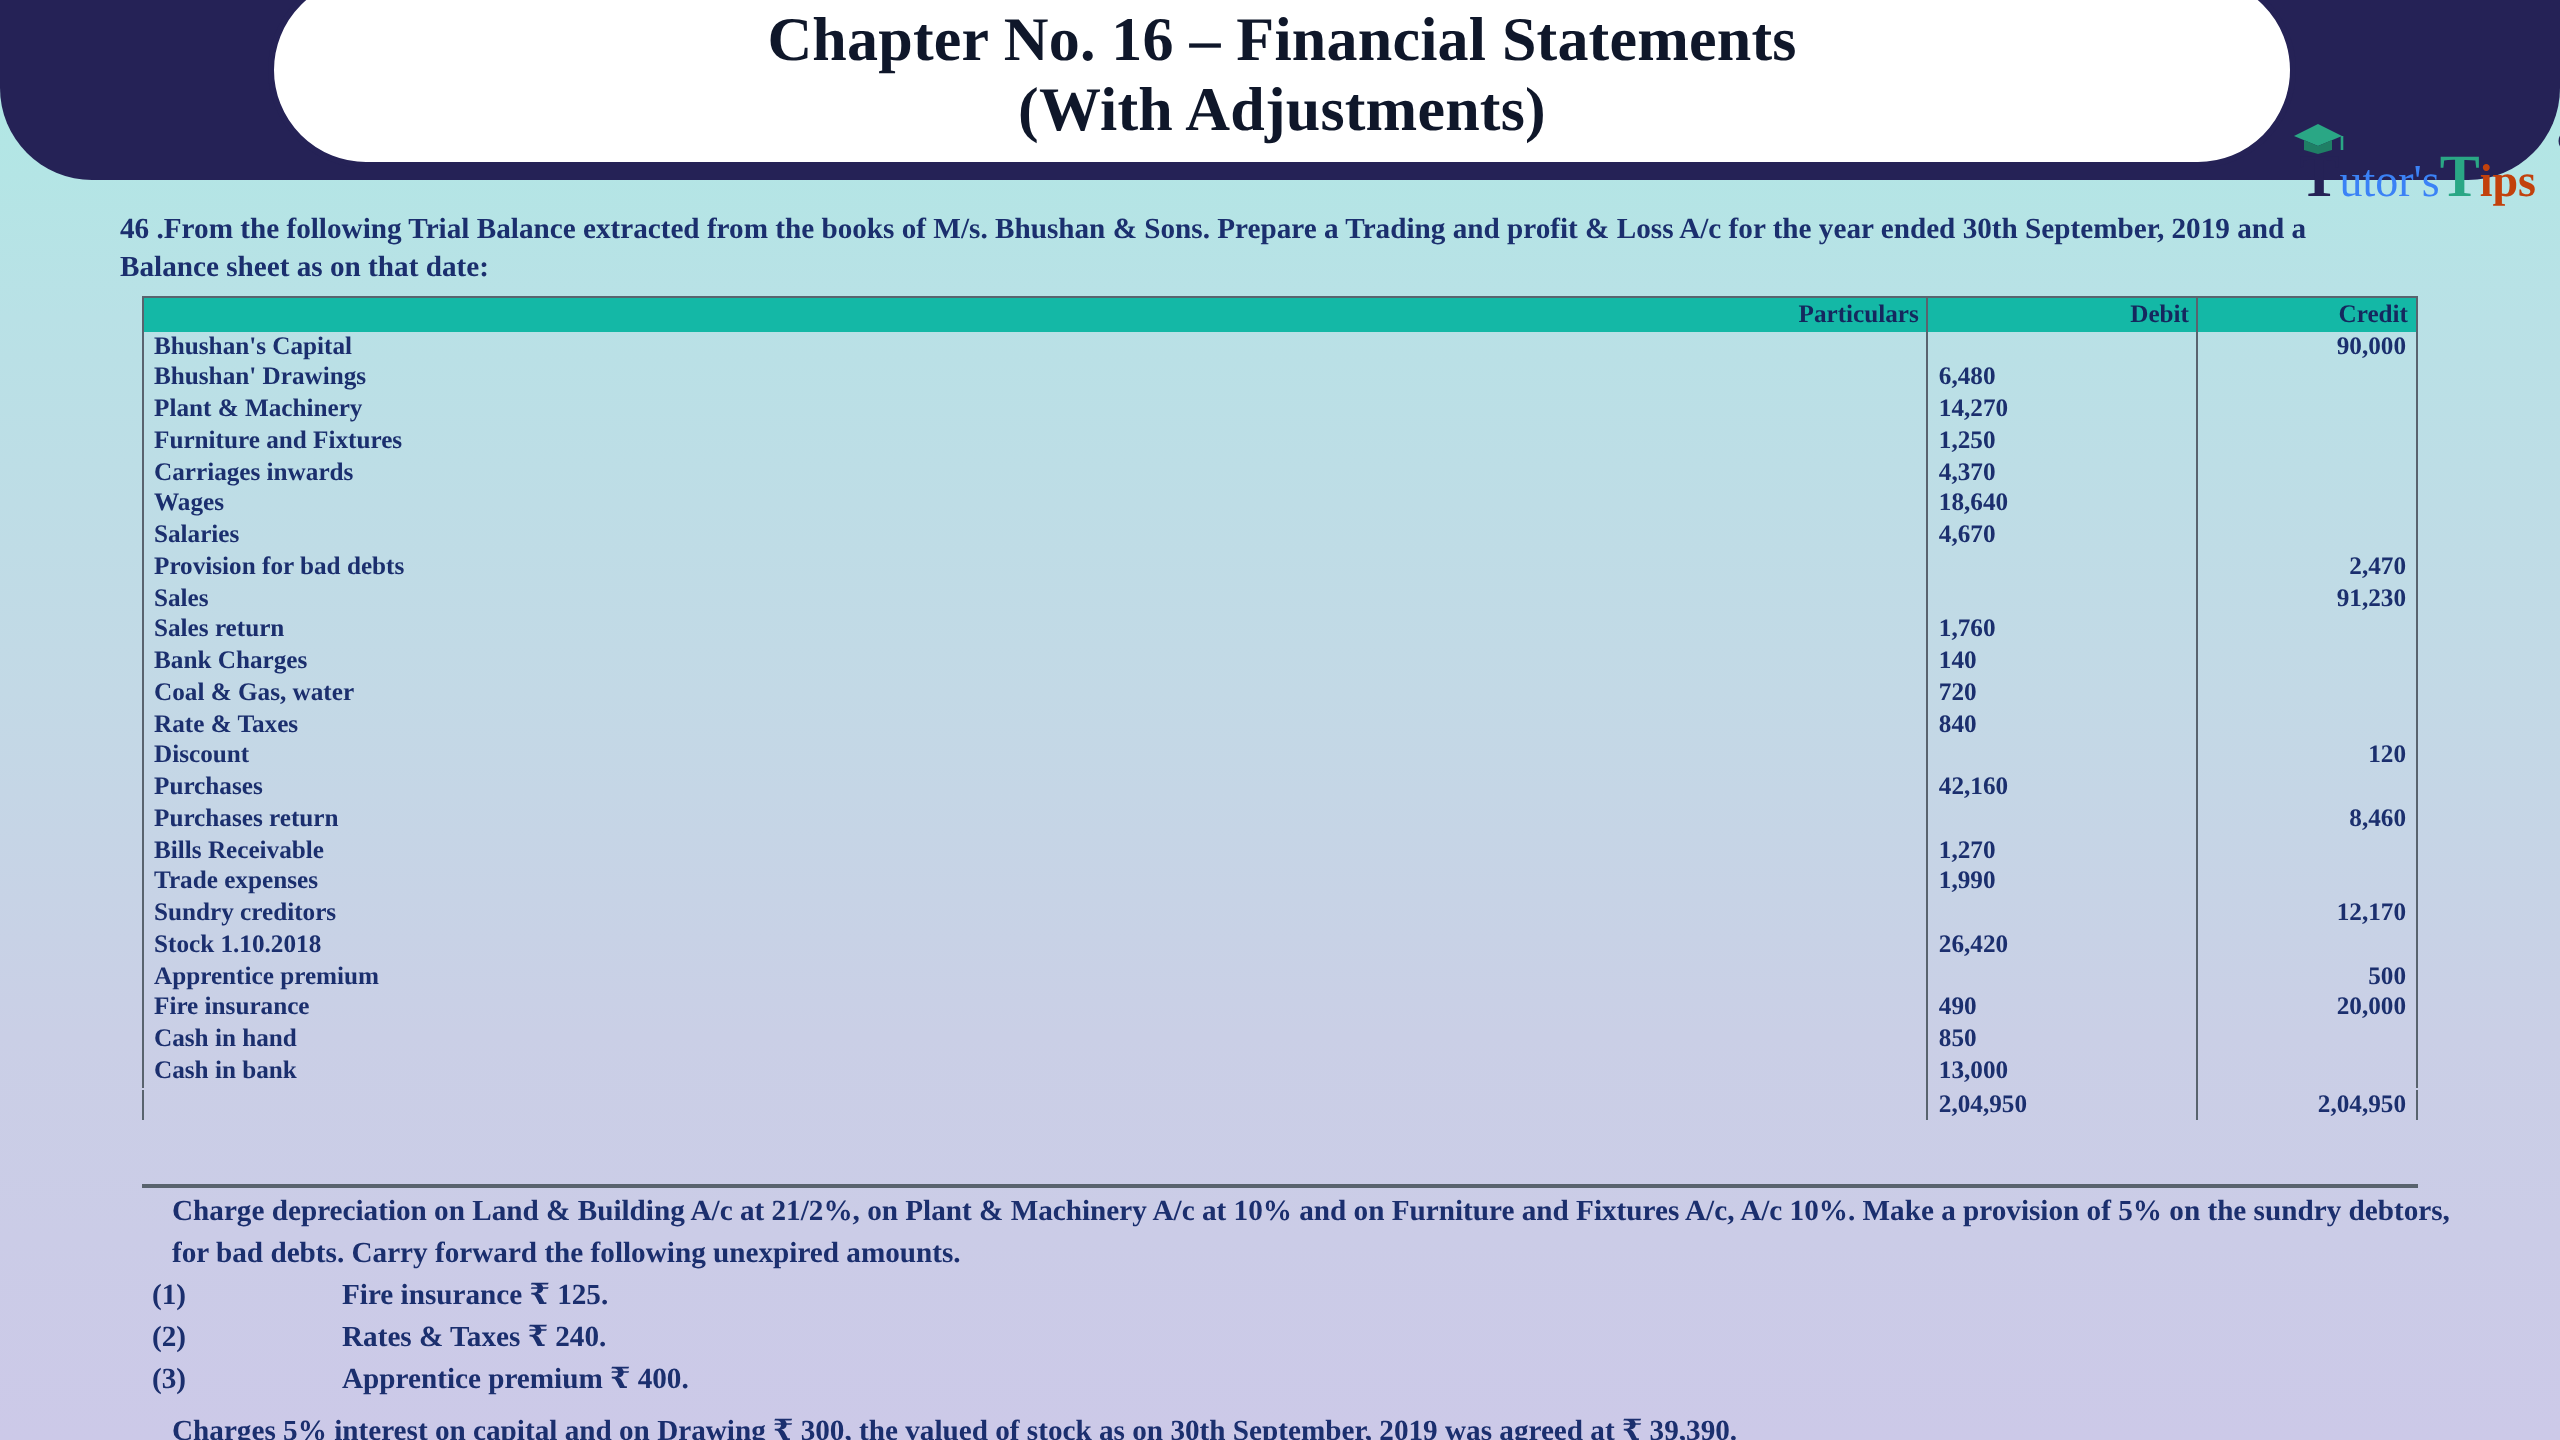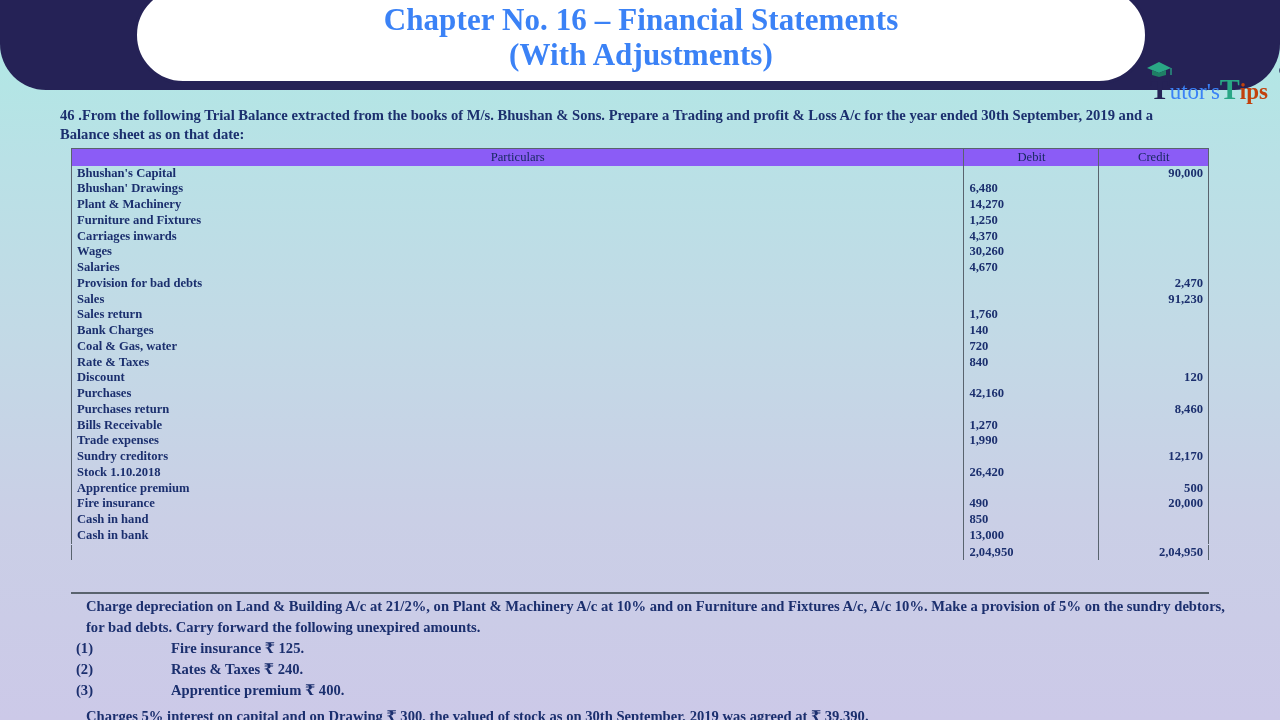--- a/index.html
+++ b/index.html
@@ -17,21 +17,21 @@
     border-bottom-left-radius:46px; border-bottom-right-radius:46px;
     z-index:1;
   }
   #title-pill {
     position:absolute; top:-14px; left:134px; width:1014px; height:98px;
     background:#ffffff; border:3px solid #252256; border-radius:52px;
     z-index:2; display:flex; flex-direction:column;
     align-items:center; justify-content:center; padding-top:4px;
   }
   .title-line {
-    color:#3b82f6; font-weight:bold; font-size:31px;
+    color:#0f172a; font-weight:bold; font-size:31px;
     line-height:35px; letter-spacing:0.1px; white-space:nowrap;
   }
 
   
   #brand-logo {
     position:absolute; top:66px; right:12px; z-index:3;
     height:38px; display:flex; align-items:flex-end;
   }
   .logo-text { position:relative; white-space:nowrap; line-height:1; }
   .logo-t { font-size:30px; font-weight:bold; color:#252256; }
@@ -50,22 +50,22 @@
   }
 
   
   #trial-balance-table {
     position:absolute; top:148px; left:71px; width:1138px;
     border-collapse:collapse; z-index:2;
     border-left:1.5px solid #59636e; border-right:1.5px solid #59636e;
     border-top:1.5px solid #59636e;
   }
   #trial-balance-table th {
-    background:#8b5cf6; color:#15285e; font-weight:normal;
-    font-size:12.6px; height:17px; padding:0 4px; text-align:center;
+    background:#14b8a6; color:#15285e; font-weight:bold;
+    font-size:12.6px; height:17px; padding:0 4px; text-align:right;
     border-right:1.5px solid #59636e;
   }
   #trial-balance-table th:last-child { border-right:none; }
   #trial-balance-table td {
     font-size:12.6px; color:#1b2f6e; font-weight:bold;
     height:15.75px; line-height:15.75px; padding:0 5px;
     border-right:1.5px solid #59636e; white-space:nowrap;
   }
   #trial-balance-table td:last-child { border-right:none; }
   .col-particulars { width:872px; text-align:left; }
@@ -143,21 +143,21 @@
         <td class="col-debit">1,250</td>
         <td class="col-credit"></td>
       </tr>
       <tr>
         <td class="col-particulars">Carriages inwards</td>
         <td class="col-debit">4,370</td>
         <td class="col-credit"></td>
       </tr>
       <tr>
         <td class="col-particulars">Wages</td>
-        <td class="col-debit">30,260</td>
+        <td class="col-debit">18,640</td>
         <td class="col-credit"></td>
       </tr>
       <tr>
         <td class="col-particulars">Salaries</td>
         <td class="col-debit">4,670</td>
         <td class="col-credit"></td>
       </tr>
       <tr>
         <td class="col-particulars">Provision for bad debts</td>
         <td class="col-debit"></td>

